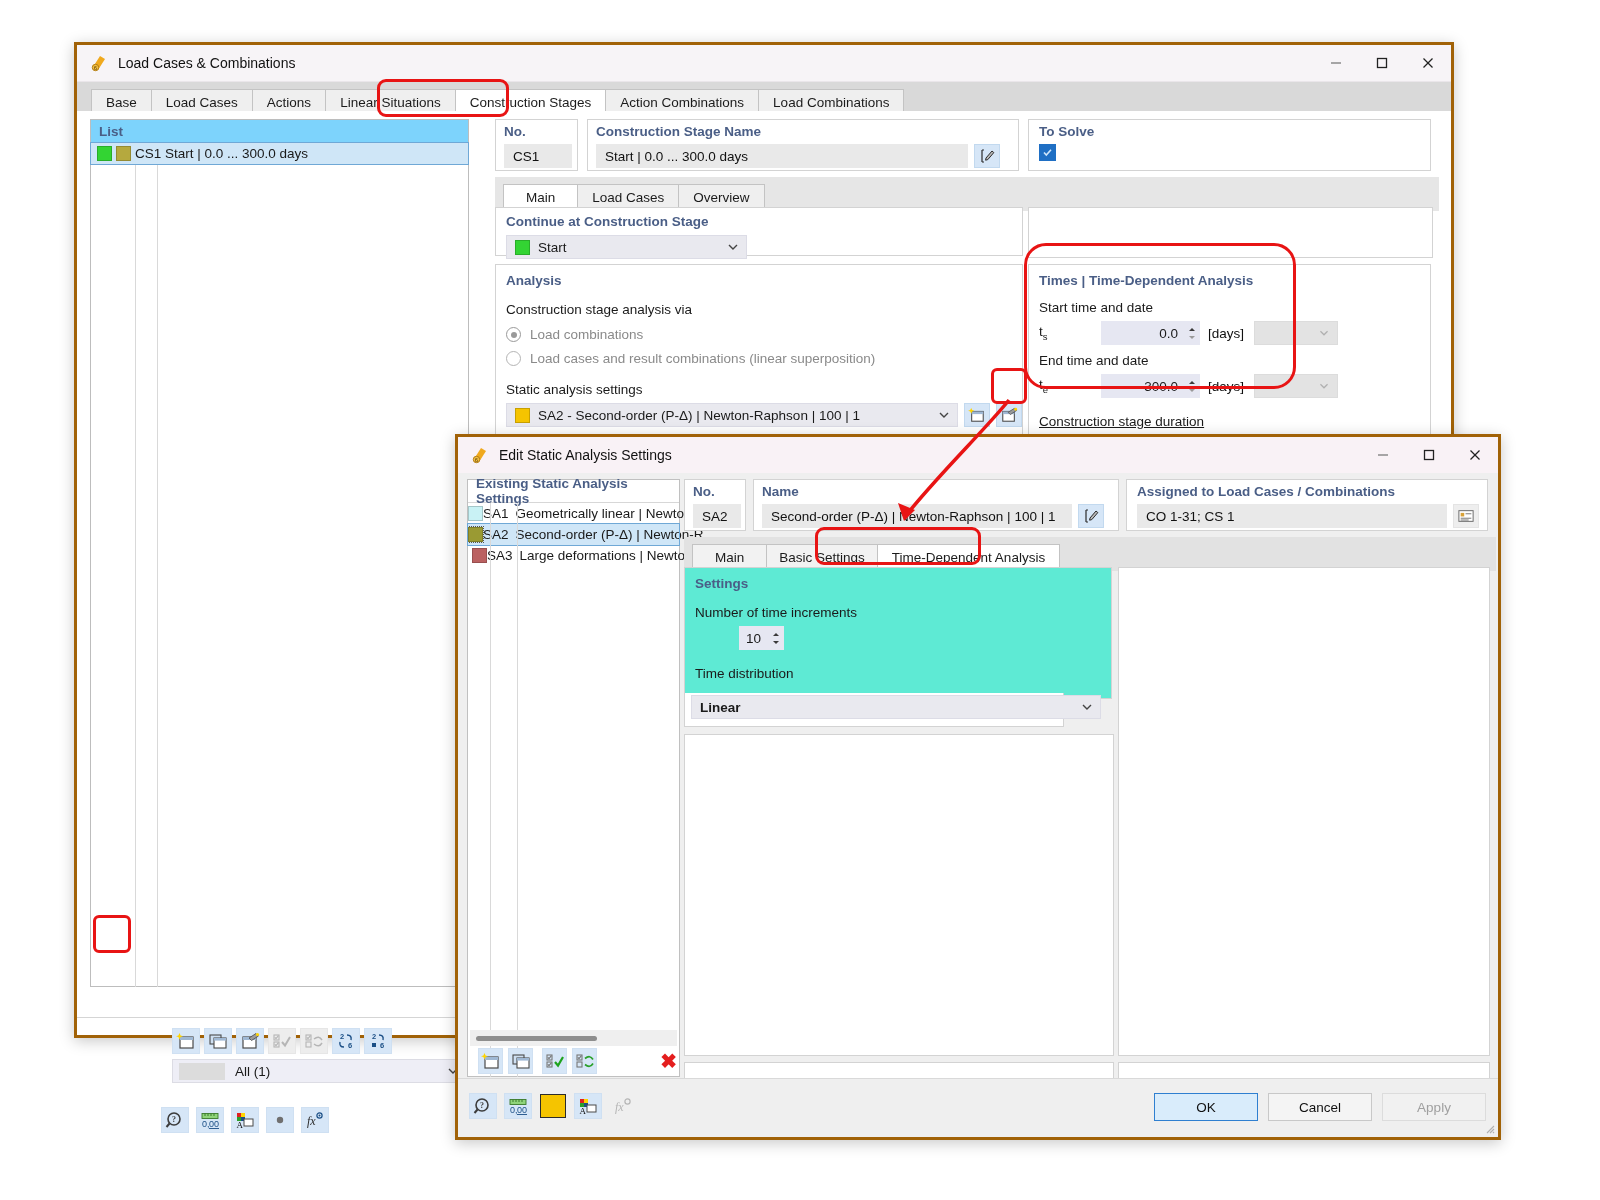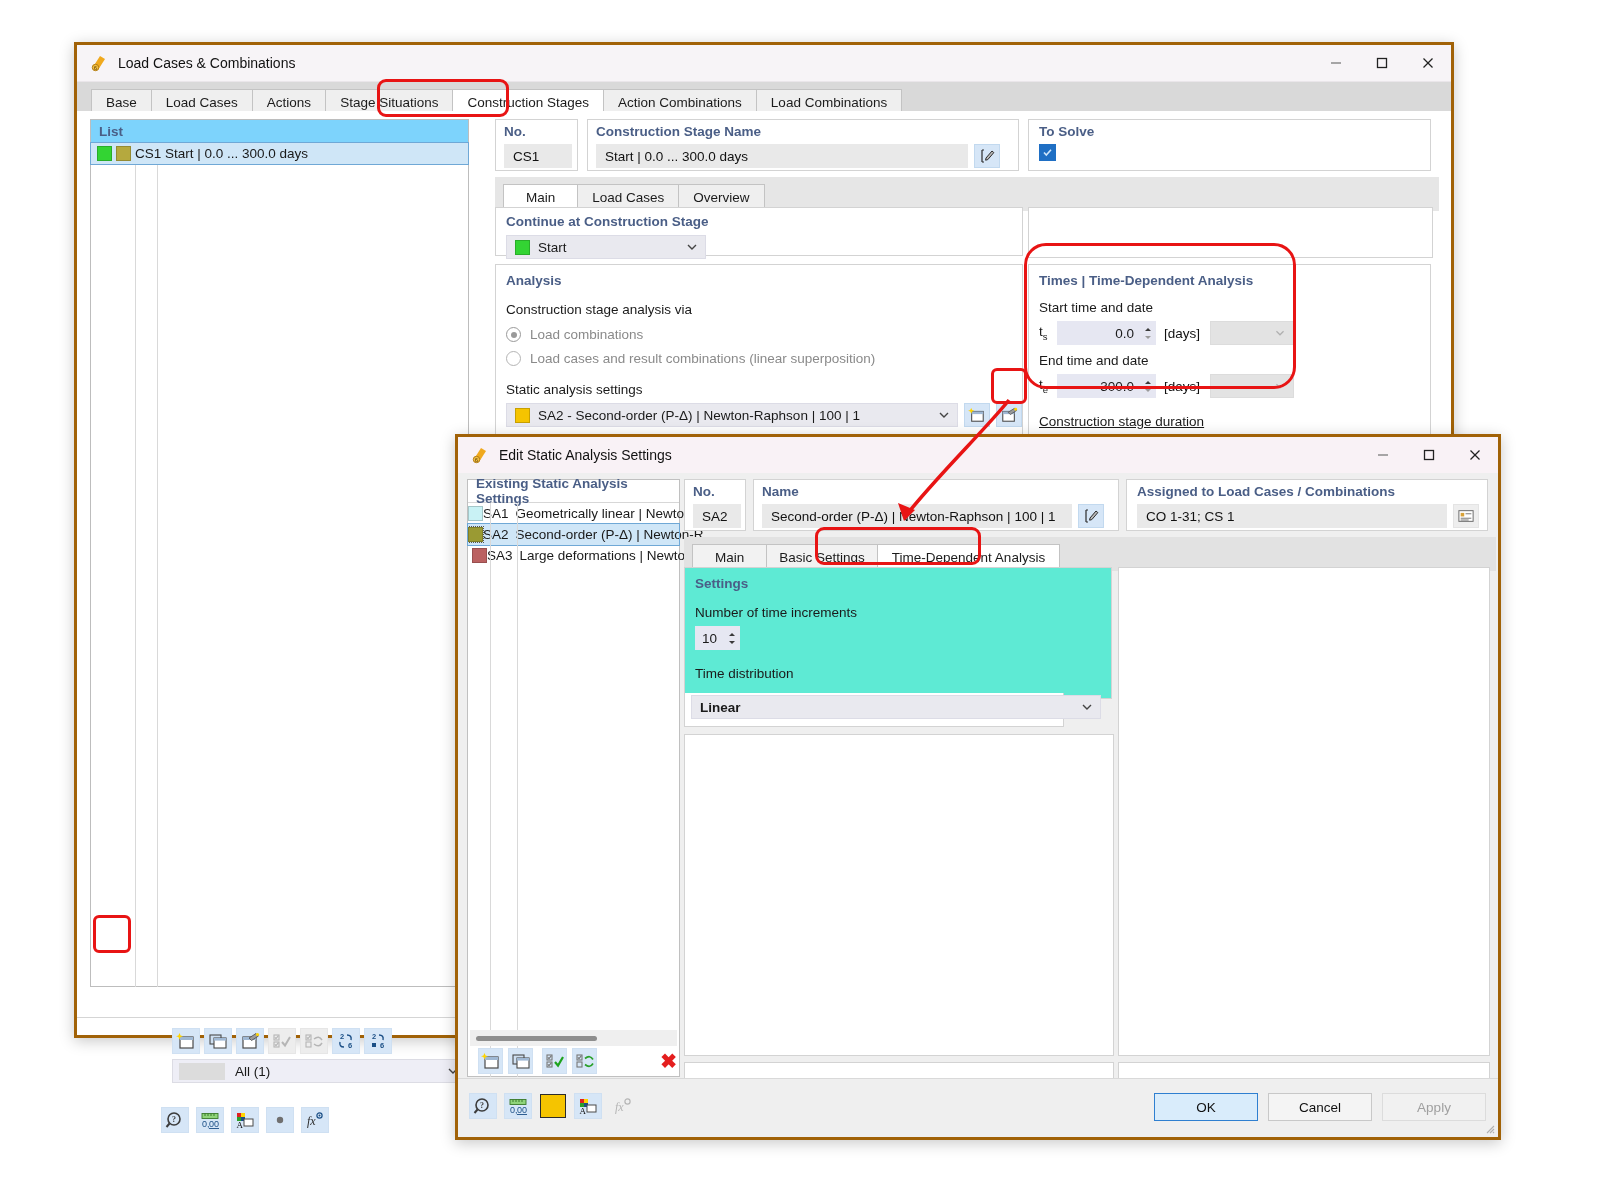--- a/index.html
+++ b/index.html
@@ -29,21 +29,21 @@
   .tab.sel-light{background:#f2f2f2;}
   .sect-label{color:#4a5e86;font-weight:bold;font-size:13.5px;}
   .fld-label{color:#1a1a1a;font-size:13.5px;}
   .txtbox{background:#e9e9e9;border:1px solid #e9e9e9;height:24px;line-height:24px;
           padding:0 8px;font-size:13.5px;color:#111;box-sizing:border-box;}
   .combo{background:#e9e9ef;border:1px solid #dcdce6;height:24px;display:flex;
          align-items:center;padding:0 4px 0 8px;font-size:13.5px;box-sizing:border-box;}
   .combo .cv{flex:1;white-space:nowrap;overflow:hidden;}
   .chev{width:18px;height:18px;flex:none;}
   .swatch{width:13px;height:13px;display:inline-block;flex:none;margin-right:8px;border:1px solid rgba(0,0,0,.18);}
-  .spin{display:flex;align-items:stretch;}
+  .spin{display:flex;align-items:stretch;margin-left:44px;}
   .spin .sv{background:#e6e7f2;border:1px solid #e6e7f2;height:24px;line-height:24px;
             text-align:right;padding:0 6px;font-size:13.5px;box-sizing:border-box;}
   .spin .sb{width:15px;height:24px;background:#e6e7f2;border:1px solid #e6e7f2;border-left:none;
             display:flex;flex-direction:column;align-items:center;justify-content:center;gap:3px;box-sizing:border-box;}
   .units{font-size:13.5px;color:#111;margin-left:8px;}
   .sub{font-size:9.5px;vertical-align:sub;}
 
   
   .iconbtn{width:26px;height:24px;background:#d6e6f7;border:1px solid #c2d9ef;
            display:flex;align-items:center;justify-content:center;box-sizing:border-box;}
@@ -117,21 +117,21 @@
               <line x1="11.5" y1="2.5" x2="2.5" y2="11.5" stroke="#222" stroke-width="1.3"></line>
             </svg>
         </div>
       </div>
     </div>
 
     <div class="tabstrip" style="background:#d9d9d9;height:30px;padding-top:4px;">
       <div class="tab">Base</div>
       <div class="tab">Load Cases</div>
       <div class="tab">Actions</div>
-      <div class="tab">Stage Situations</div>
+      <div class="tab">Linear Situations</div>
       <div class="tab active">Construction Stages</div>
       <div class="tab">Action Combinations</div>
       <div class="tab">Load Combinations</div>
     </div>
 
     <div style="position:absolute;left:0;top:66px;right:0;bottom:0;background:#ffffff;">
 
       <div style="position:absolute;left:13px;top:8px;width:377px;bottom:48px;background:#fff;border:1px solid #bdbdbd;">
         <div class="gridhdr">
           <span class="sect-label">List</span>
@@ -295,21 +295,21 @@
       </div>
 
       <div class="tabstrip" style="position:absolute;left:418px;top:66px;width:936px;background:#e6e6e6;height:30px;padding-top:4px;padding-left:8px;">
         <div class="tab active" style="padding:0 22px;">Main</div>
         <div class="tab" style="padding:0 14px;">Load Cases</div>
         <div class="tab" style="padding:0 14px;">Overview</div>
       </div>
 
       <div style="position:absolute;left:418px;top:96px;width:528px;height:49px;background:#fff;border:1px solid #d3d3d3;padding:6px 0 0 10px;box-sizing:border-box;">
         <div class="sect-label">Continue at Construction Stage</div>
-        <div class="combo" style="width:200px;margin-top:6px;">
+        <div class="combo" style="width:241px;margin-top:6px;">
           <span class="swatch" style="background:#33d433;"></span>
           <span class="cv">Start</span>
           <span class="chev">
             <svg width="18" height="18" viewBox="0 0 18 18">
                 <path d="M5 7 L9 11 L13 7" fill="none" stroke="#444" stroke-width="1.4"></path>
               </svg>
           </span>
         </div>
       </div>
       <div style="position:absolute;left:951px;top:96px;width:403px;height:49px;background:#fff;border:1px solid #d3d3d3;"></div>

